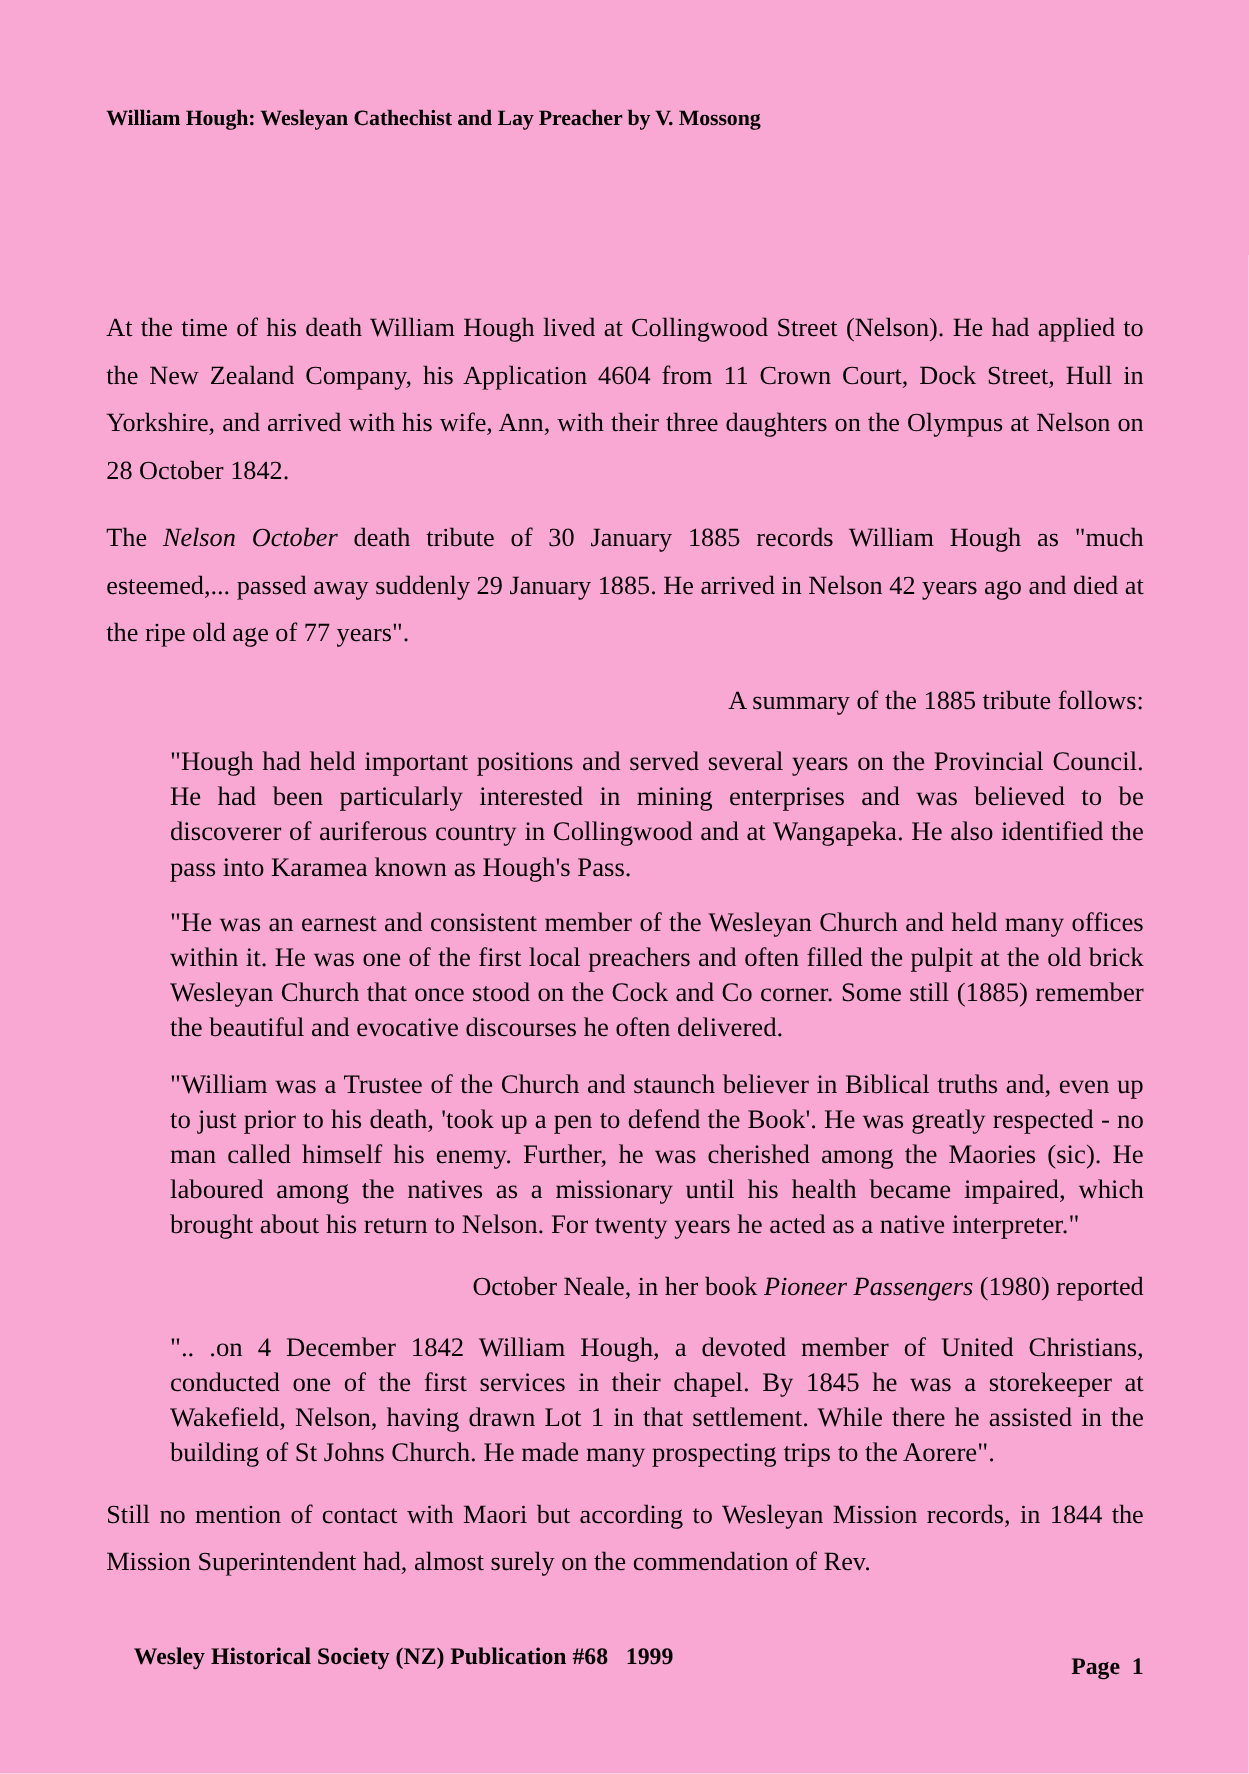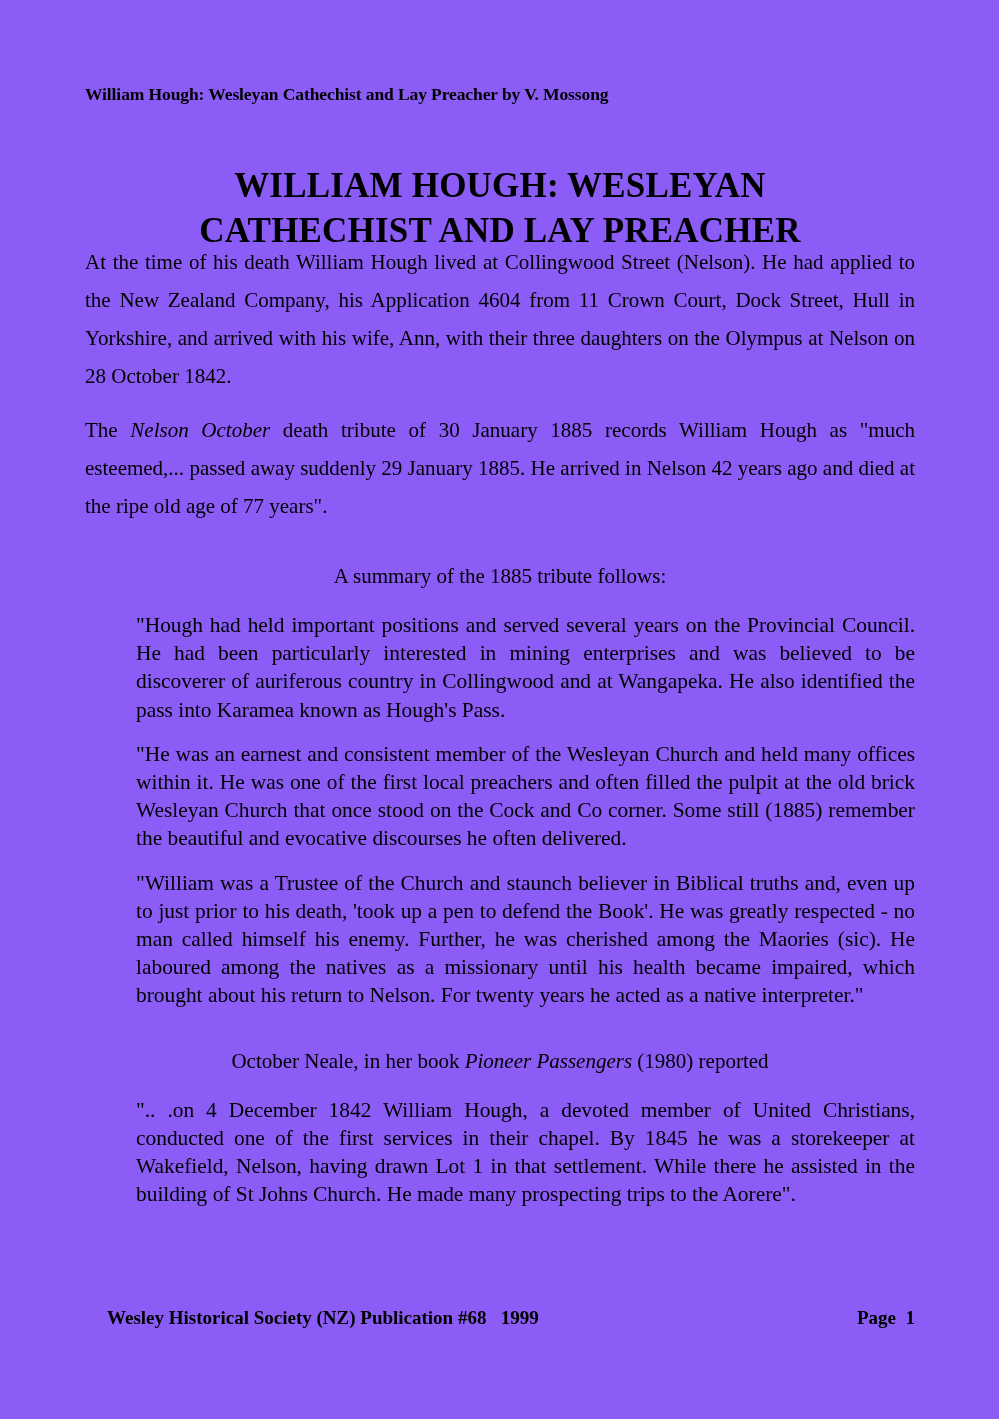--- a/index.html
+++ b/index.html
@@ -10,21 +10,21 @@
   }
   body {
     font-family: "Liberation Serif", "DejaVu Serif", serif;
     color: #000000;
   }
   .page {
     position: relative;
     width: 999px;
     height: 1419px;
     margin: 0 auto;
-    background: #8b5cf6;
+    background: #f9a8d4;
     box-sizing: border-box;
     overflow: hidden;
   }
 
   
   .running-head {
     position: absolute;
     left: 85px;
     top: 84px;
     width: 830px;
@@ -70,22 +70,21 @@
   }
   p.quote {
     margin: 0 0 16px 0;
     padding-left: 51px;
     font-size: 21.4px;
     line-height: 28.2px;
     text-align: justify;
     text-justify: inter-word;
   }
   p.lead-in {
-    text-align: center;
-    margin-top: 32px;
+    text-align: right;
   }
   .ital {
     font-style: italic;
   }
 
   
   .footer {
     position: absolute;
     left: 85px;
     top: 1307px;
@@ -95,53 +94,51 @@
     justify-content: space-between;
     font-size: 19px;
     font-weight: bold;
   }
   .footer-left {
     white-space: pre;
     padding-left: 22px;
   }
   .footer-right {
     white-space: pre;
+    margin-top: 16px;
   }
 </style>
 </head>
 <body>
 
 <div class="page">
 
   <div class="running-head">William Hough: Wesleyan Cathechist and Lay Preacher by V. Mossong</div>
 
-  <h1 class="doc-title">
-    <span>WILLIAM HOUGH: WESLEYAN</span><br>
-    <span>CATHECHIST AND LAY PREACHER</span>
-  </h1>
 
   <div class="body-flow">
 
     <p class="para">At the time of his death William Hough lived at Collingwood Street (Nelson). He had applied to the New Zealand Company, his Application 4604 from 11 Crown Court, Dock Street, Hull in Yorkshire, and arrived with his wife, Ann, with their three daughters on the Olympus at Nelson on 28 October 1842.</p>
 
     <p class="para"><span>The </span><span class="ital">Nelson October</span><span> death tribute of 30 January 1885 records William Hough as "much esteemed,... passed away suddenly 29 January 1885. He arrived in Nelson 42 years ago and died at the ripe old age of 77 years".</span></p>
 
     <p class="para lead-in">A summary of the 1885 tribute follows:</p>
 
     <p class="quote">"Hough had held important positions and served several years on the Provincial Council. He had been particularly interested in mining enterprises and was believed to be discoverer of auriferous country in Collingwood and at Wangapeka. He also identified the pass into Karamea known as Hough's Pass.</p>
 
     <p class="quote">"He was an earnest and consistent member of the Wesleyan Church and held many offices within it. He was one of the first local preachers and often filled the pulpit at the old brick Wesleyan Church that once stood on the Cock and Co corner. Some still (1885) remember the beautiful and evocative discourses he often delivered.</p>
 
     <p class="quote">"William was a Trustee of the Church and staunch believer in Biblical truths and, even up to just prior to his death, 'took up a pen to defend the Book'. He was greatly respected - no man called himself his enemy. Further, he was cherished among the Maories (sic). He laboured among the natives as a missionary until his health became impaired, which brought about his return to Nelson. For twenty years he acted as a native interpreter."</p>
 
 
     <p class="para lead-in"><span>October Neale, in her book </span><span class="ital">Pioneer Passengers</span><span> (1980) reported</span></p>
 
     <p class="quote">".. .on 4 December 1842 William Hough, a devoted member of United Christians, conducted one of the first services in their chapel. By 1845 he was a storekeeper at Wakefield, Nelson, having drawn Lot 1 in that settlement. While there he assisted in the building of St Johns Church. He made many prospecting trips to the Aorere".</p>
 
+    <p class="para">Still no mention of contact with Maori but according to Wesleyan Mission records, in 1844 the Mission Superintendent had, almost surely on the commendation of Rev.</p>
 
   </div>
 
   <div class="footer">
     <span class="footer-left">Wesley Historical Society (NZ) Publication #68   1999</span>
     <span class="footer-right">Page  1</span>
   </div>
 
 </div>
 

